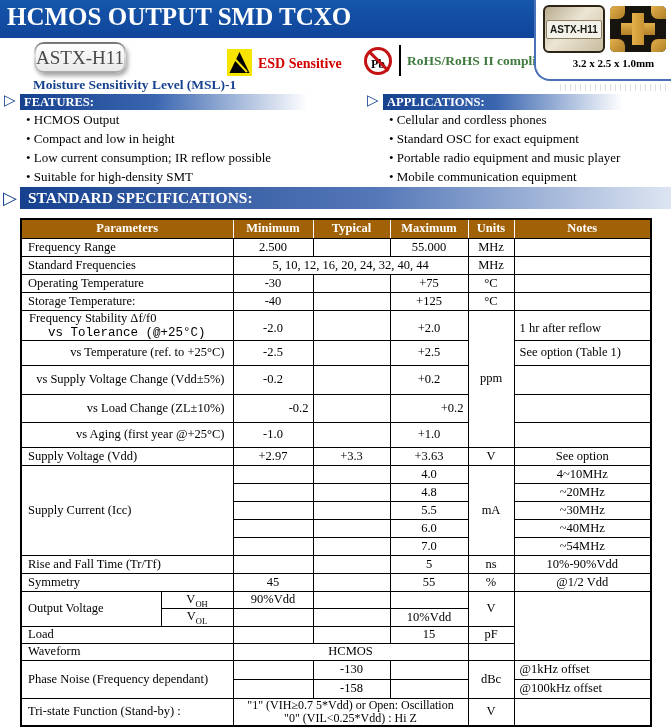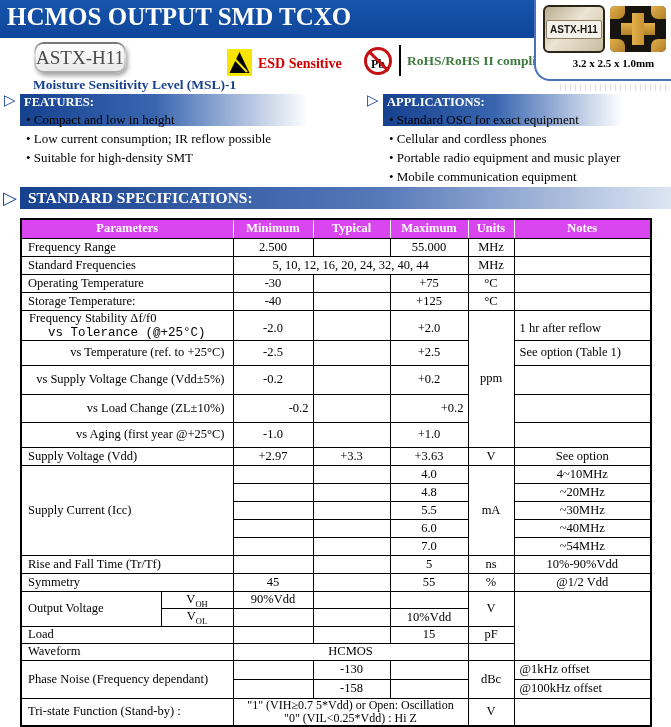--- a/index.html
+++ b/index.html
@@ -85,42 +85,42 @@
   .pb-badge::after {
     content: ""; position: absolute; left: 10px; top: -3px;
     width: 3px; height: 28px; background: #c41212; transform: rotate(-45deg);
   }
   .pb-divider { position: absolute; left: 399px; top: 45px; width: 2px; height: 31px; background: #000; }
   .rohs-label { position: absolute; left: 407px; top: 53px; color: #3f7a3f; font-weight: bold; font-size: 13.5px; }
   .msl { position: absolute; left: 33px; top: 77px; color: #16418f; font-weight: bold; font-size: 13.5px; }
   
   .sec-marker { position: absolute; color: #16418f; font-size: 15px; line-height: 15px; }
   .sec-bar {
-    position: absolute; height: 32px; line-height: 16px;
+    position: absolute; height: 16px; line-height: 16px;
     color: #fff; font-weight: bold; font-size: 12.5px; padding-left: 4px;
     background: linear-gradient(90deg, #16418f 0%, #3a66b0 45%, #ffffff 96%);
   }
   .bullets { position: absolute; list-style: none; font-size: 13px; }
   .bullets li { line-height: 19px; }
   .bullets li::before { content: "• "; }
   .spec-marker { position: absolute; left: 3px; top: 188px; color: #16418f; font-size: 18px; line-height: 20px; }
   .spec-bar {
     position: absolute; left: 20px; top: 187px; width: 651px; height: 22px;
     line-height: 22px; color: #fff; font-weight: bold; font-size: 15.5px; padding-left: 8px;
     background: linear-gradient(90deg, #16418f 0%, #5578b8 55%, #dde5f2 100%);
   }
   
   table.spec {
     position: absolute; left: 20px; top: 218px; width: 630px;
     border-collapse: collapse; table-layout: fixed;
     border: 2px solid #000; font-size: 12.5px;
   }
   .spec th, .spec td { border: 1px solid #000; padding: 0 4px; text-align: center; vertical-align: middle; }
   .spec th {
-    background: #d946ef; color: #fff; font-weight: bold;
+    background: #a16207; color: #fff; font-weight: bold;
     border: 1px solid #fff; border-bottom: 1px solid #000;
   }
   td.p { text-align: left; padding-left: 6px; }
   td.r { text-align: right; padding-right: 8px; }
   td.nl { text-align: left; padding-left: 5px; }
   td.vb { vertical-align: bottom; padding-bottom: 4px; }
   .stab-title { text-align: left; padding-left: 1px; }
   .stab-sub { text-align: center; padding-right: 3px; font-family: Liberation Mono, monospace; }
   sub.vsub { font-size: 8.5px; }
   .r19 td, .r19 th { height: 19px; } .r18 td { height: 18px; } .r17 td { height: 17px; }
@@ -169,30 +169,31 @@
   <span>Pb</span>
 </div>
 <div class="pb-divider"></div>
 <div class="rohs-label">RoHS/RoHS II compliant</div>
 
 <div class="msl">Moisture Sensitivity Level (MSL)-1</div>
 
 <div class="sec-marker" style="left:4px; top:93px;">▷</div>
 <div class="sec-bar" style="left:20px; top:94px; width:300px;">FEATURES:</div>
 <ul class="bullets" style="left:26px; top:110px;">
+  <li>HCMOS Output</li>
   <li>Compact and low in height</li>
   <li>Low current consumption; IR reflow possible</li>
   <li>Suitable for high-density SMT</li>
 </ul>
 
 <div class="sec-marker" style="left:367px; top:93px;">▷</div>
 <div class="sec-bar" style="left:383px; top:94px; width:250px;">APPLICATIONS:</div>
 <ul class="bullets" style="left:389px; top:110px;">
+  <li>Cellular and cordless phones</li>
   <li>Standard OSC for exact equipment</li>
-  <li>Cellular and cordless phones</li>
   <li>Portable radio equipment and music player</li>
   <li>Mobile communication equipment</li>
 </ul>
 
 <div class="spec-marker">▷</div>
 <div class="spec-bar">STANDARD SPECIFICATIONS:</div>
 
 <table class="spec">
   <colgroup>
     <col style="width:140px">

